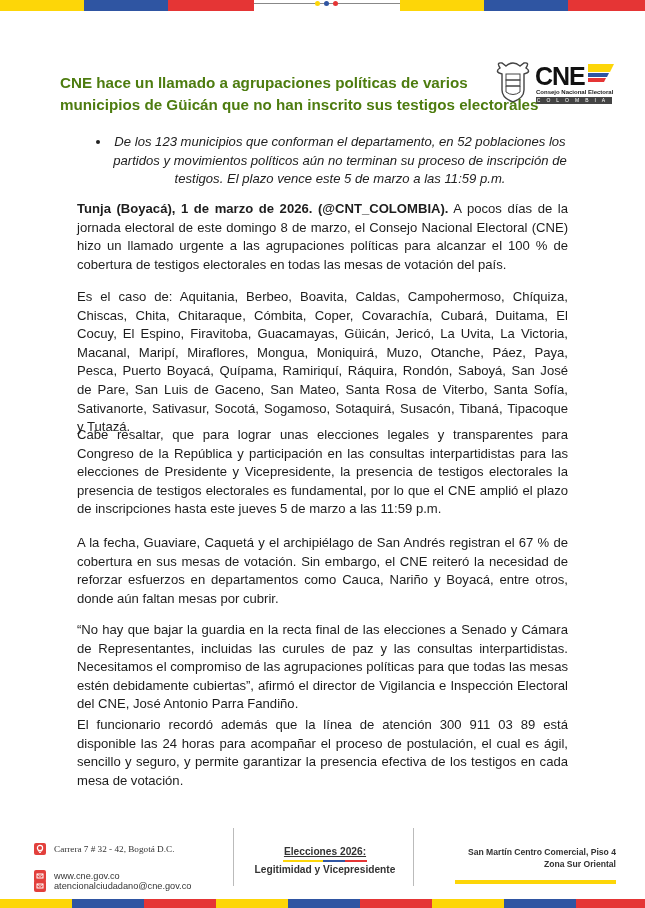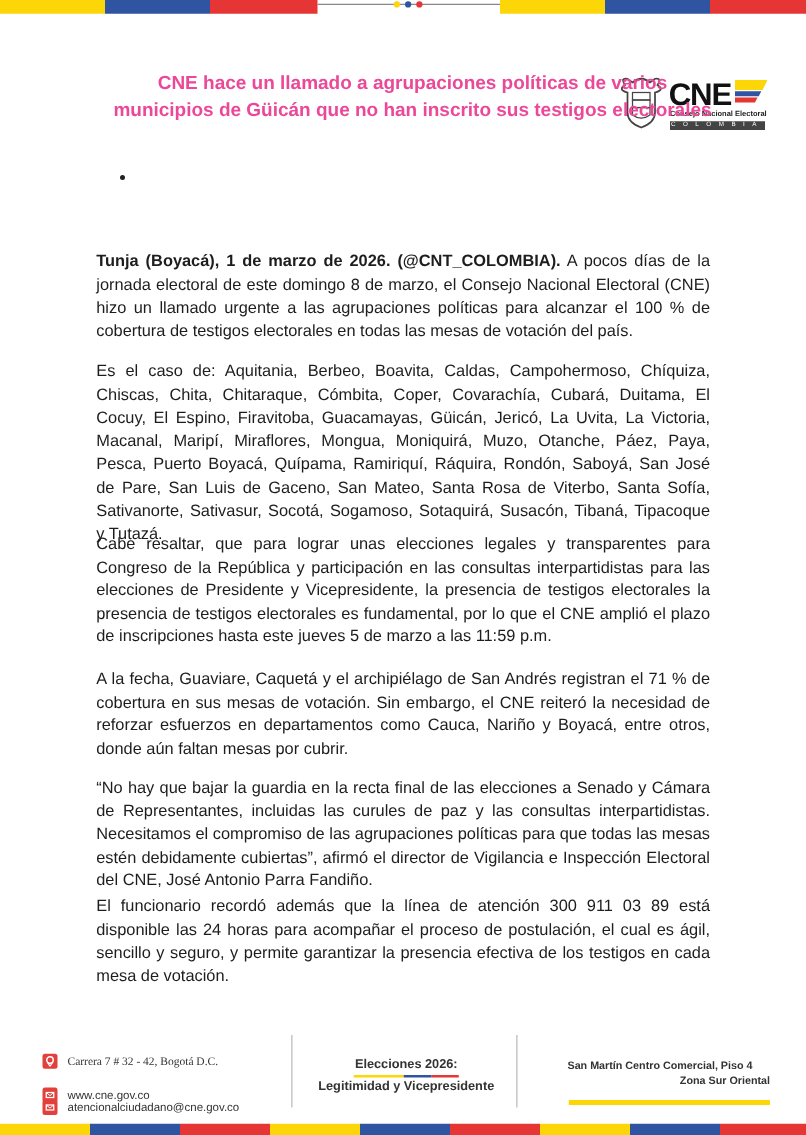--- a/index.html
+++ b/index.html
@@ -8,30 +8,30 @@
   .seg { position: absolute; top: 0; height: 11px; }
   .y { background: #fdd608; } .b { background: #2f55a2; } .r { background: #e53535; }
   .top-line { position: absolute; top: 3px; left: 204px; width: 117px; height: 1px; background: #888; }
   .dot { position: absolute; top: 1px; width: 5px; height: 5px; border-radius: 50%; }
   .logo { position: absolute; top: 36px; left: 490px; width: 130px; height: 46px; margin-top: 24px; }
   .crest { position: absolute; left: 4px; top: 0; width: 38px; height: 44px; }
   .cne-text { position: absolute; left: 45px; top: 2px; font-weight: bold; font-size: 25px; letter-spacing: -1px; color: #111; font-family: "Liberation Sans", sans-serif; }
   .cne-flag { position: absolute; left: 98px; top: 4px; width: 26px; height: 20px; }
   .cne-sub { position: absolute; left: 46px; top: 29px; font-size: 6px; font-weight: bold; color: #222; white-space: nowrap; }
   .cne-col { position: absolute; left: 46px; top: 37px; width: 76px; height: 7px; background: #444; color: #fff; font-size: 5px; letter-spacing: 6px; text-align: center; line-height: 7px; }
-  .title { position: absolute; top: 56px; left: 60px; width: 540px; text-align: center; font-weight: bold; font-size: 15.2px; line-height: 22px; color: #ec4899; }
+  .title { position: absolute; top: 72px; left: 60px; width: 540px; text-align: left; font-weight: bold; font-size: 15.2px; line-height: 22px; color: #4d7c0f; }
   .bullet { position: absolute; top: 133px; left: 100px; width: 480px; font-style: italic; font-size: 13.1px; line-height: 18.5px; text-align: center; color: #222; }
   .bullet-dot { position: absolute; left: -4px; top: 7px; width: 4px; height: 4px; border-radius: 50%; background: #222; }
   .para { position: absolute; left: 77px; width: 491px; font-size: 13.1px; line-height: 18.6px; text-align: justify; color: #1d1d1d; }
   .para b { font-weight: bold; }
   .footer { position: absolute; top: 828px; left: 0; width: 645px; height: 60px; }
   .contact { position: absolute; left: 34px; font-size: 9.2px; color: #333; display: flex; align-items: center; white-space: nowrap; }
   .cicon { width: 12px; height: 12px; background: #e2403c; border-radius: 2px; margin-right: 8px; position: relative; }
   .vdiv { position: absolute; top: 0; width: 1px; height: 58px; background: #bbb; }
-  .slogan1 { position: absolute; top: 18px; left: 250px; width: 150px; text-align: center; font-size: 10.2px; font-weight: bold; color: #333; }
+  .slogan1 { position: absolute; top: 18px; left: 250px; width: 150px; text-align: center; font-size: 10.2px; font-weight: bold; color: #333; text-decoration: underline; }
   .slogan-line { position: absolute; top: 32px; left: 283px; height: 2px; width: 84px; }
   .slogan2 { position: absolute; top: 36px; left: 245px; width: 160px; text-align: center; font-size: 10.2px; color: #333; font-weight: bold; }
   .addr { position: absolute; left: 440px; width: 176px; text-align: right; font-size: 8.6px; font-weight: bold; color: #333; }
   .addr-bar { position: absolute; top: 51px; left: 455px; width: 161px; height: 4px; background: #fdd608; }
   .botbar { position: absolute; top: 899px; left: 0; width: 645px; height: 9px; }
   .botbar .seg { height: 9px; }
 </style>
 </head>
 <body>
 
@@ -65,29 +65,30 @@
   <span class="cne-col">COLOMBIA</span>
 </div>
 
 <div class="title">
   <div>CNE hace un llamado a agrupaciones políticas de varios</div>
   <div>municipios de Güicán que no han inscrito sus testigos electorales</div>
 </div>
 
 <div class="bullet">
   <span class="bullet-dot"></span>
+  <span>De los 123 municipios que conforman el departamento, en 52 poblaciones los partidos y movimientos políticos aún no terminan su proceso de inscripción de testigos. El plazo vence este 5 de marzo a las 11:59 p.m.</span>
 </div>
 
 <div class="para" style="top:200px;"><b>Tunja (Boyacá), 1 de marzo de 2026. (@CNT_COLOMBIA).</b><span> A pocos días de la jornada electoral de este domingo 8 de marzo, el Consejo Nacional Electoral (CNE) hizo un llamado urgente a las agrupaciones políticas para alcanzar el 100 % de cobertura de testigos electorales en todas las mesas de votación del país.</span></div>
 
 <div class="para" style="top:288px;">Es el caso de: Aquitania, Berbeo, Boavita, Caldas, Campohermoso, Chíquiza, Chiscas, Chita, Chitaraque, Cómbita, Coper, Covarachía, Cubará, Duitama, El Cocuy, El Espino, Firavitoba, Guacamayas, Güicán, Jericó, La Uvita, La Victoria, Macanal, Maripí, Miraflores, Mongua, Moniquirá, Muzo, Otanche, Páez, Paya, Pesca, Puerto Boyacá, Quípama, Ramiriquí, Ráquira, Rondón, Saboyá, San José de Pare, San Luis de Gaceno, San Mateo, Santa Rosa de Viterbo, Santa Sofía, Sativanorte, Sativasur, Socotá, Sogamoso, Sotaquirá, Susacón, Tibaná, Tipacoque y Tutazá.</div>
 
 <div class="para" style="top:426px;">Cabe resaltar, que para lograr unas elecciones legales y transparentes para Congreso de la República y participación en las consultas interpartidistas para las elecciones de Presidente y Vicepresidente, la presencia de testigos electorales la presencia de testigos electorales es fundamental, por lo que el CNE amplió el plazo de inscripciones hasta este jueves 5 de marzo a las 11:59 p.m.</div>
 
-<div class="para" style="top:534px;">A la fecha, Guaviare, Caquetá y el archipiélago de San Andrés registran el 71 % de cobertura en sus mesas de votación. Sin embargo, el CNE reiteró la necesidad de reforzar esfuerzos en departamentos como Cauca, Nariño y Boyacá, entre otros, donde aún faltan mesas por cubrir.</div>
+<div class="para" style="top:534px;">A la fecha, Guaviare, Caquetá y el archipiélago de San Andrés registran el 67 % de cobertura en sus mesas de votación. Sin embargo, el CNE reiteró la necesidad de reforzar esfuerzos en departamentos como Cauca, Nariño y Boyacá, entre otros, donde aún faltan mesas por cubrir.</div>
 
 <div class="para" style="top:621px;">“No hay que bajar la guardia en la recta final de las elecciones a Senado y Cámara de Representantes, incluidas las curules de paz y las consultas interpartidistas. Necesitamos el compromiso de las agrupaciones políticas para que todas las mesas estén debidamente cubiertas”, afirmó el director de Vigilancia e Inspección Electoral del CNE, José Antonio Parra Fandiño.</div>
 
 <div class="para" style="top:716px;">El funcionario recordó además que la línea de atención 300 911 03 89 está disponible las 24 horas para acompañar el proceso de postulación, el cual es ágil, sencillo y seguro, y permite garantizar la presencia efectiva de los testigos en cada mesa de votación.</div>
 
 <div class="footer">
   <div class="contact" style="top:15px;font-family:Liberation Serif, serif;">
     <span class="cicon">
       <svg viewBox="0 0 12 12" width="12" height="12">
           <circle cx="6" cy="5" r="2.6" fill="none" stroke="#fff" stroke-width="1.2"></circle>
@@ -118,21 +119,21 @@
   <div class="vdiv" style="left:233px;"></div>
   <div class="slogan1">Elecciones 2026:</div>
   <div class="slogan-line">
     <div style="position:absolute;left:0;top:0;width:40px;height:2px;background:#fdd608;"></div>
     <div style="position:absolute;left:40px;top:0;width:22px;height:2px;background:#2f55a2;"></div>
     <div style="position:absolute;left:62px;top:0;width:22px;height:2px;background:#e53535;"></div>
   </div>
   <div class="slogan2">Legitimidad y Vicepresidente</div>
   <div class="vdiv" style="left:413px;"></div>
 
-  <div class="addr" style="top:19px;text-align:center;">San Martín Centro Comercial, Piso 4</div>
+  <div class="addr" style="top:19px;">San Martín Centro Comercial, Piso 4</div>
   <div class="addr" style="top:31px;">Zona Sur Oriental</div>
   <div class="addr-bar" style="top:52px;"></div>
 </div>
 
 <div class="botbar">
   <div class="seg y" style="left:0;width:72px;"></div>
   <div class="seg b" style="left:72px;width:72px;"></div>
   <div class="seg r" style="left:144px;width:72px;"></div>
   <div class="seg y" style="left:216px;width:72px;"></div>
   <div class="seg b" style="left:288px;width:72px;"></div>

